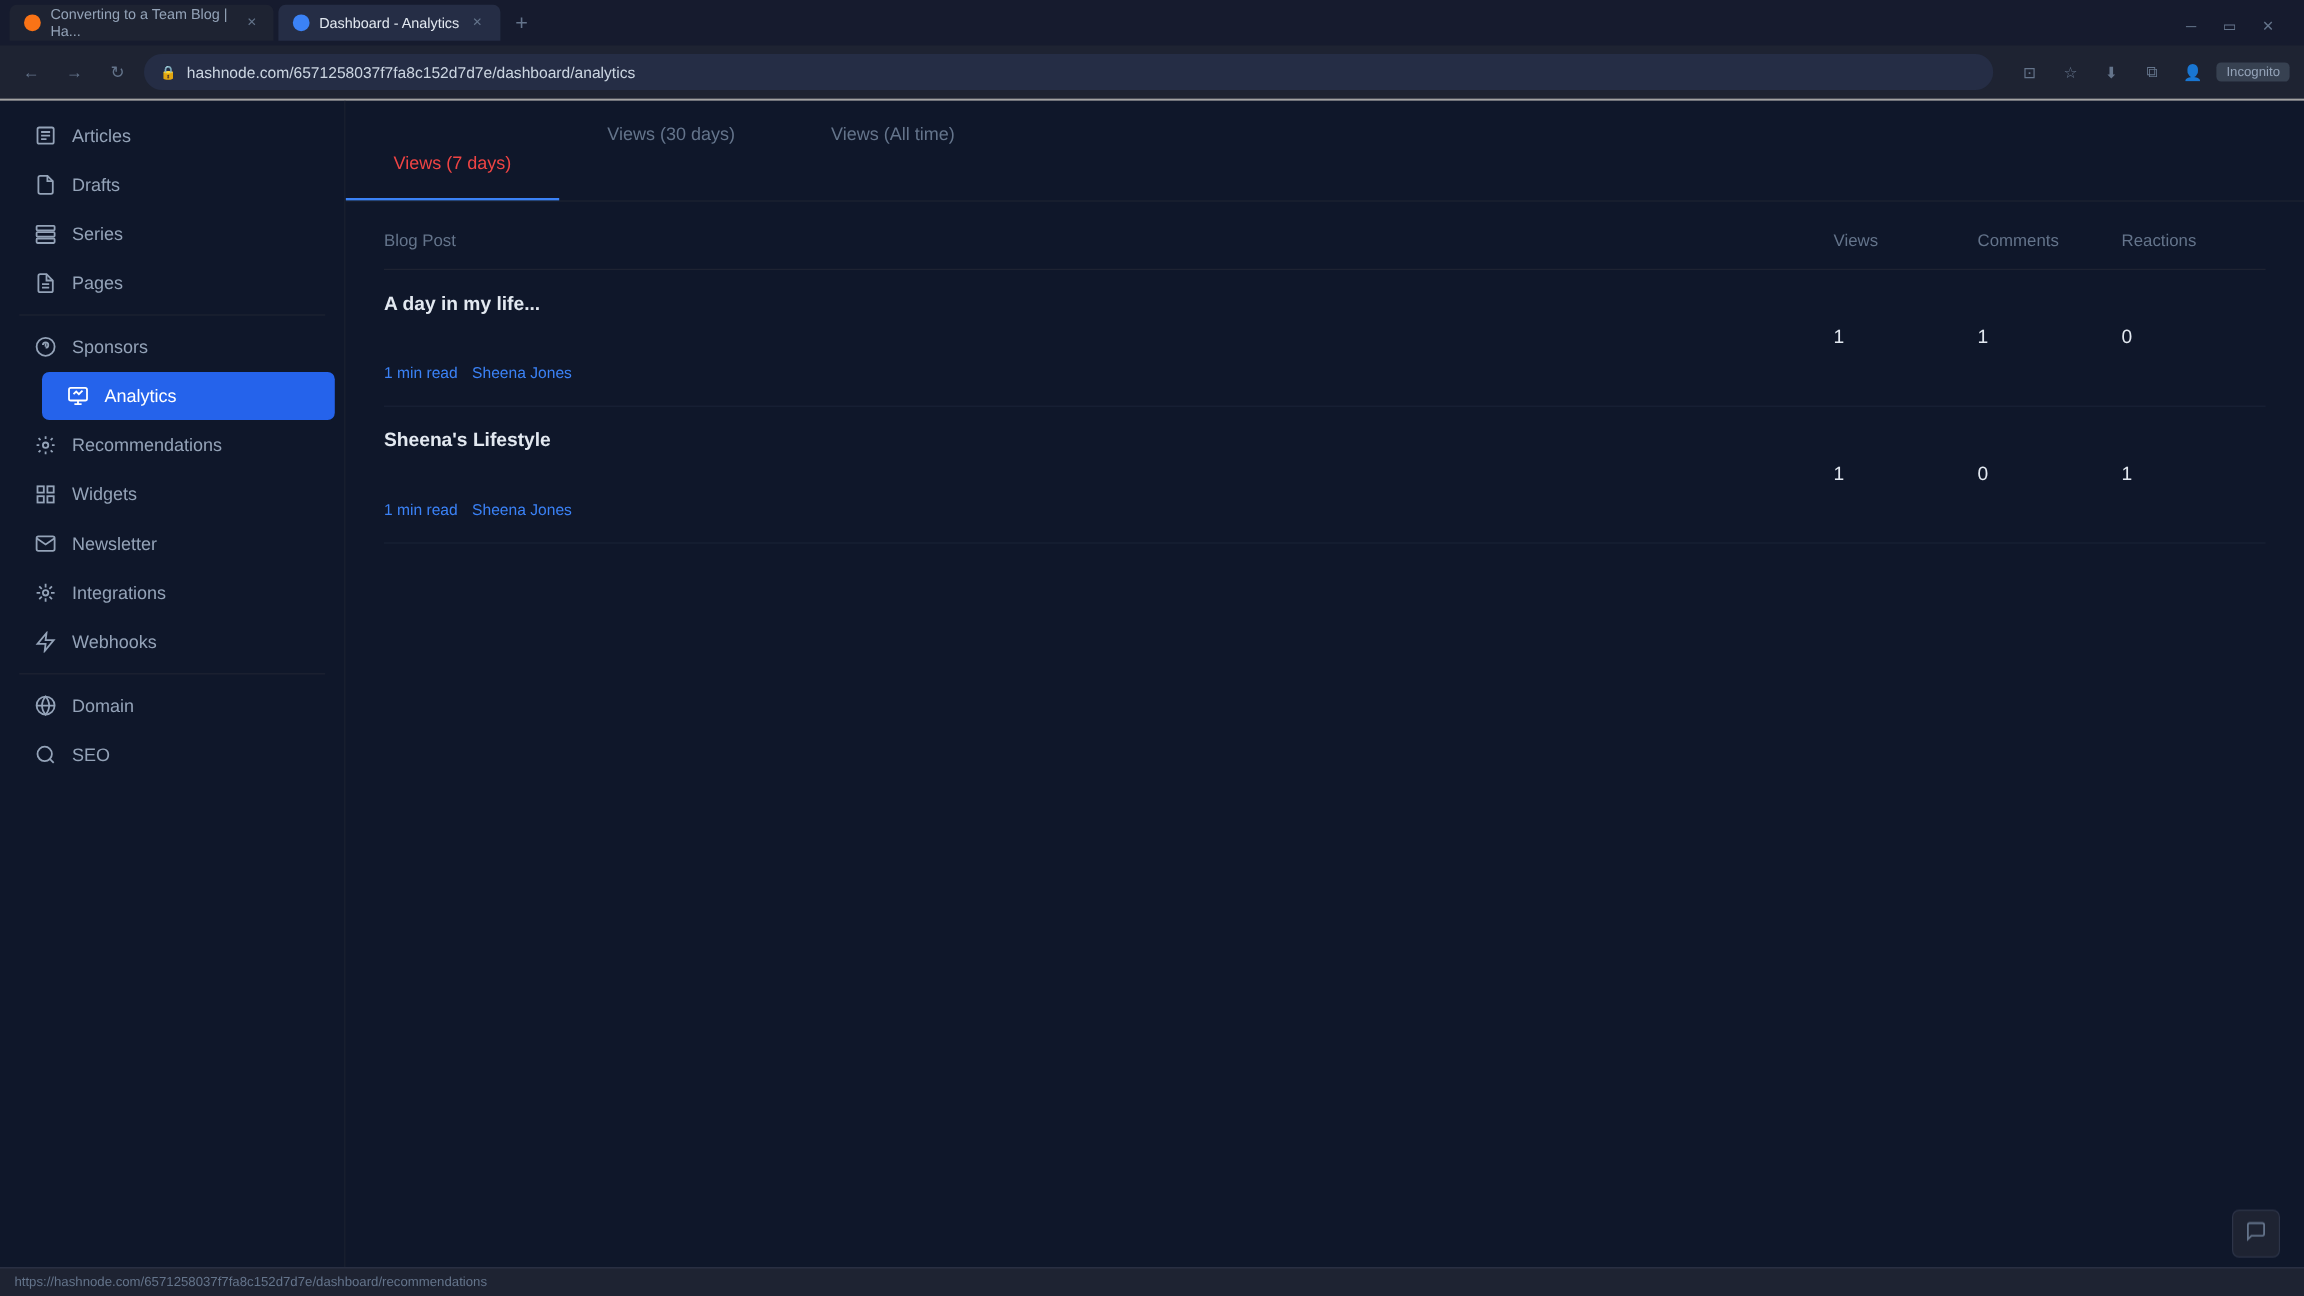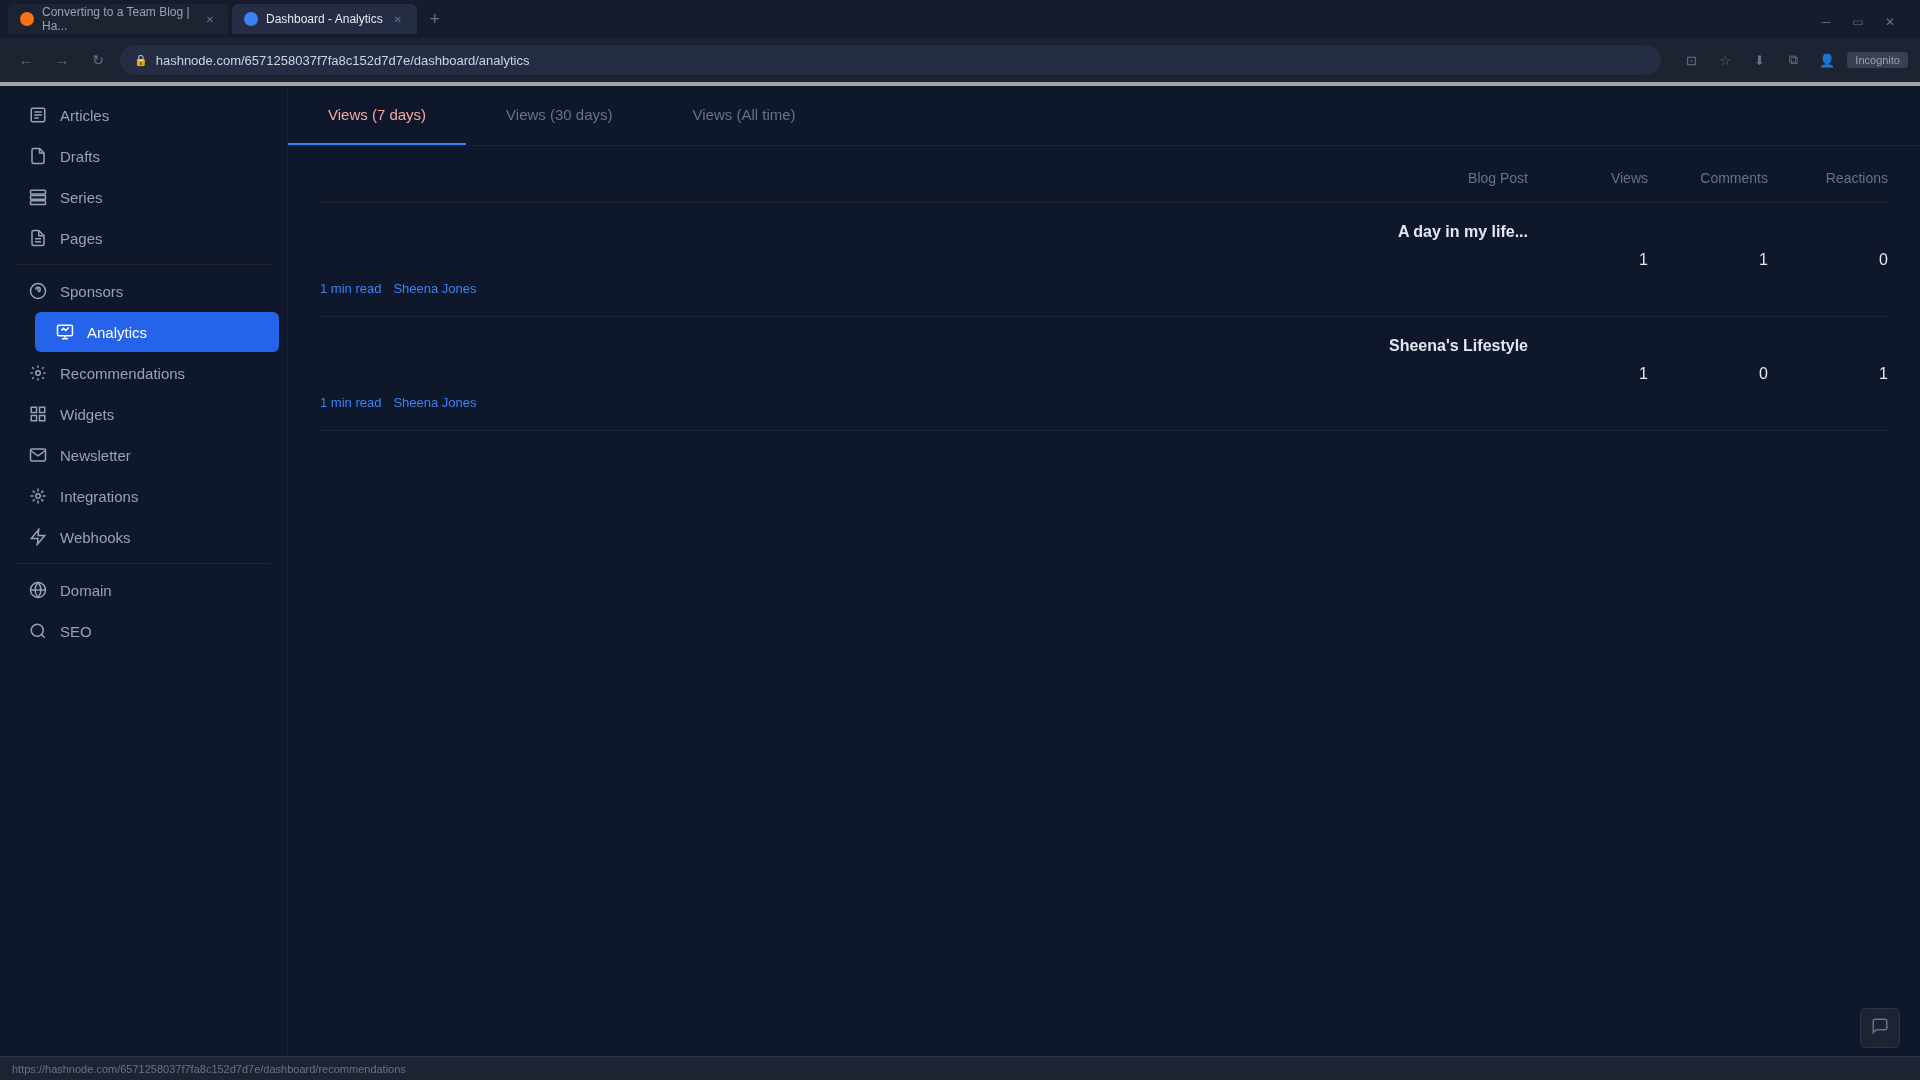--- a/index.html
+++ b/index.html
@@ -9,21 +9,21 @@
       color: #e2e8f0;
       width: 1920px;
       height: 1080px;
       overflow: hidden;
       position: relative;
     }
 
     
     .browser-chrome {
       background: #1e2332;
-      border-bottom: 4px solid #a3a3a3;
+      border-bottom: 2px solid #a3a3a3;
     }
     .tab-bar {
       display: flex;
       align-items: center;
       height: 38px;
       padding: 0 8px;
       gap: 4px;
       background: #161b2e;
     }
     .tab {
@@ -178,31 +178,31 @@
     }
     .views-tab {
       padding: 20px 40px;
       font-size: 15px;
       color: #64748b;
       cursor: pointer;
       border-bottom: 2px solid transparent;
       white-space: nowrap;
     }
     .views-tab.active {
-      color: #fca5a5;
+      color: #ef4444;
       border-bottom-color: #3b82f6;
+      margin-top: 24px;
     }
 
     
     .analytics-container {
       padding: 24px 32px;
     }
     .analytics-table {
       width: 100%;
-      text-align: right;
     }
     .table-header {
       display: grid;
       grid-template-columns: 1fr 120px 120px 120px;
       padding: 0 0 16px 0;
       border-bottom: 1px solid #1e2332;
       color: #64748b;
       font-size: 14px;
     }
     .table-row {

